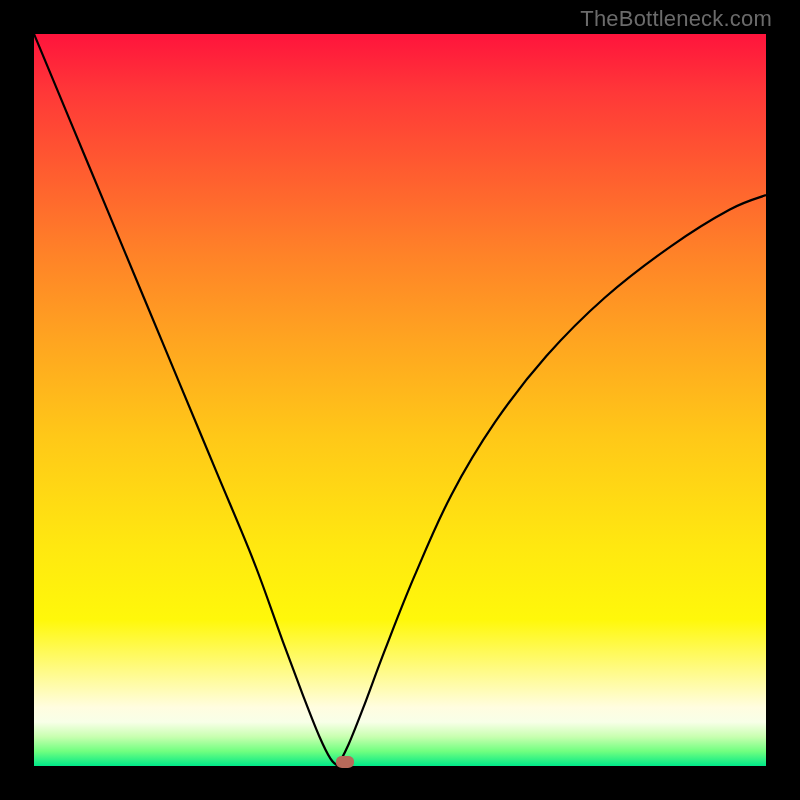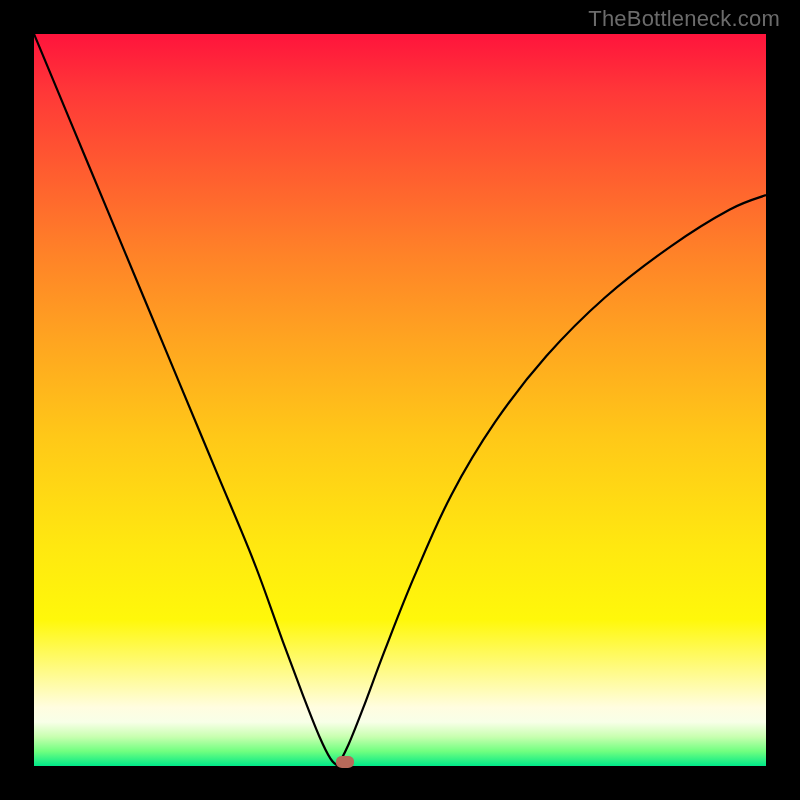--- a/index.html
+++ b/index.html
@@ -28,21 +28,21 @@
       #fffde0 92%,
       #f8ffe8 94%,
       #c8ffb0 96%,
       #70ff80 98%,
       #00e888 100%
     );
   }
   .watermark {
     position: absolute;
     top: 6px;
-    right: 20px;
+    right: 28px;
     font-family: Arial, Helvetica, sans-serif;
     font-size: 22px;
     color: #6b6b6b;
     letter-spacing: 0.2px;
   }
   .curve-svg {
     position: absolute;
     left: 0; top: 0;
     width: 732px;
     height: 732px;

